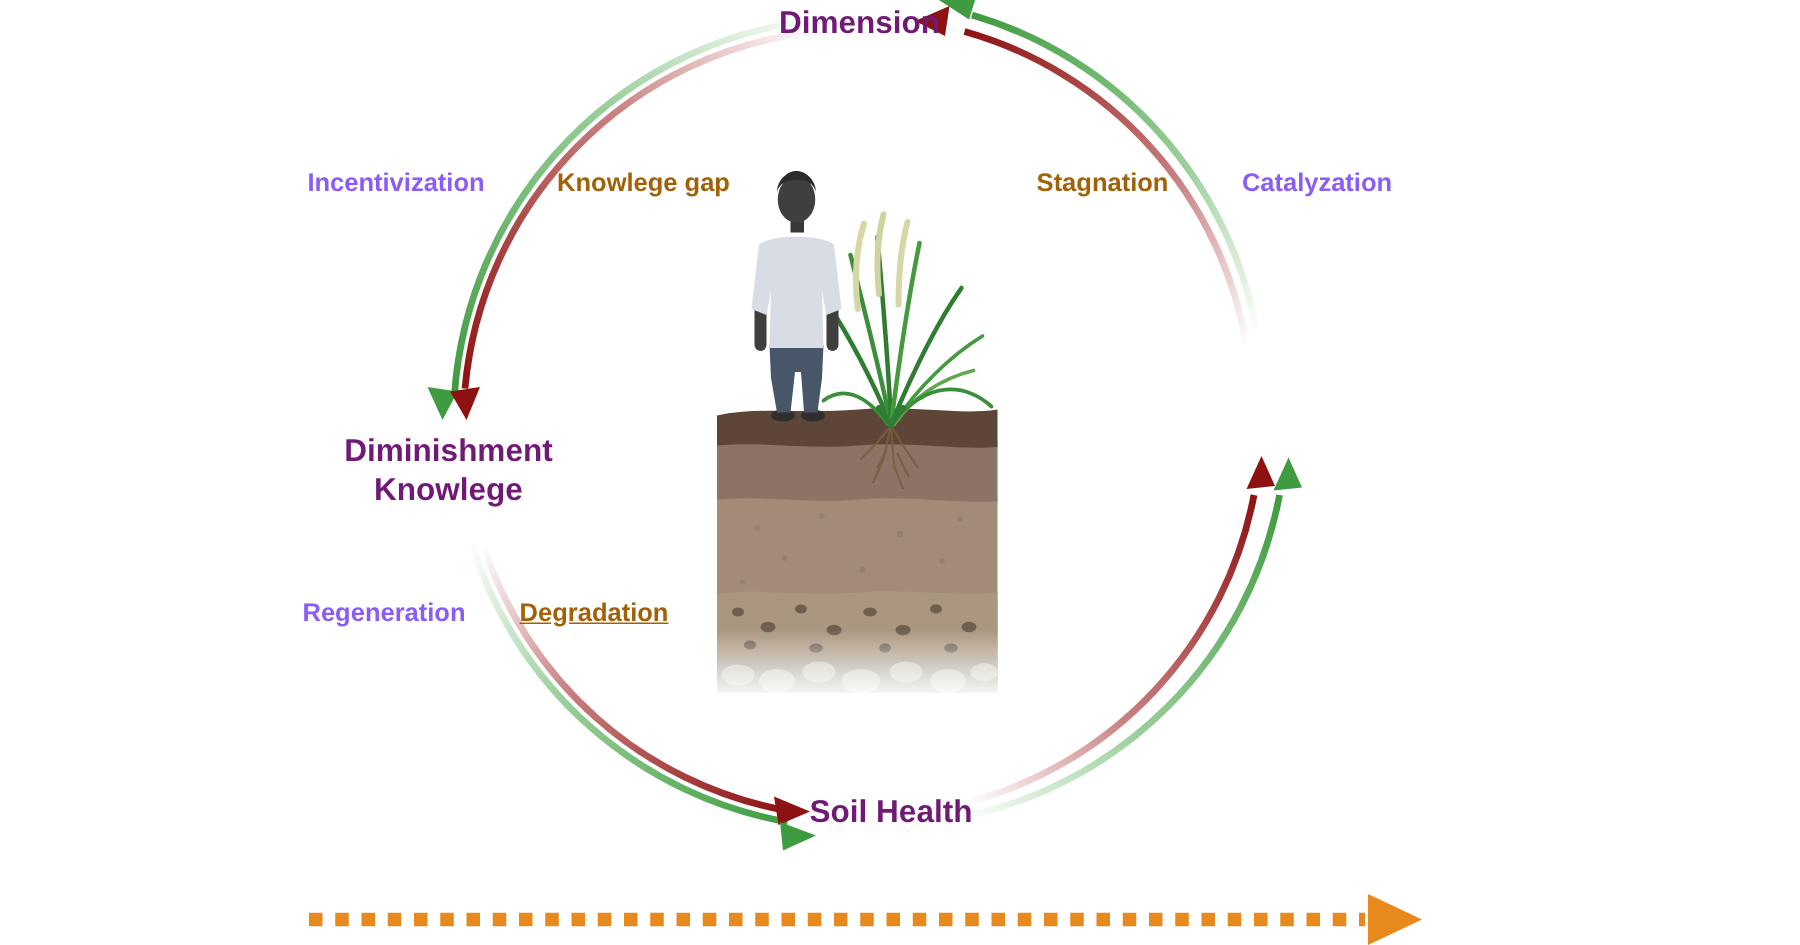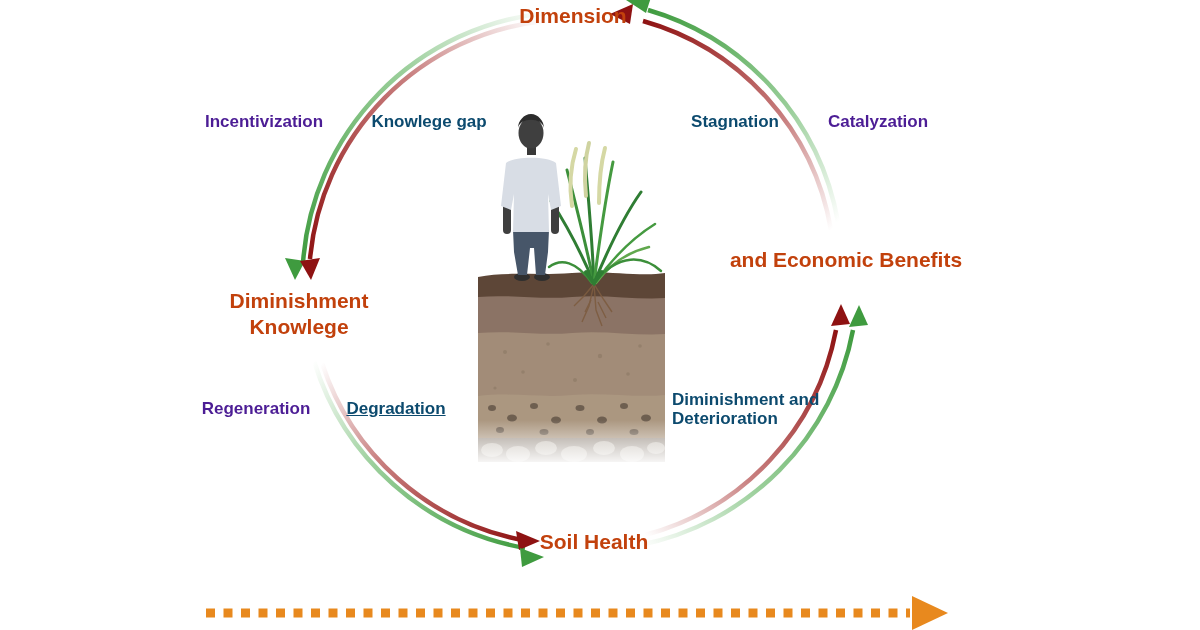--- a/index.html
+++ b/index.html
@@ -1,25 +1,25 @@
 <!DOCTYPE html>
 <html><head>
 <meta charset="utf-8">
 <style>
   html,body{margin:0;padding:0;}
   body{width:1200px;height:630px;background:#ffffff;overflow:hidden;
        font-family:"Liberation Sans","DejaVu Sans",sans-serif;}
   .canvas{position:relative;width:1200px;height:630px;background:#fff;}
   .canvas svg{position:absolute;left:0;top:0;}
   .label{position:absolute;font-weight:bold;white-space:nowrap;}
-  .node{color:#c2410c;font-size:21px;line-height:26px;text-align:center;
+  .node{color:#701a75;font-size:21px;line-height:26px;text-align:center;
         transform:translateX(-50%);}
   .arc-label{font-size:17px;line-height:19px;}
-  .txt-green{color:#4c1d95;}
-  .txt-red{color:#0c4a6e;}
+  .txt-green{color:#8b5cf6;}
+  .txt-red{color:#a16207;}
   .centered{transform:translateX(-50%);}
 </style>
 </head>
 <body>
 
 <div class="canvas">
 
   <svg width="1200" height="630" viewBox="0 0 1200 630">
     <defs>
       <linearGradient id="gQ1g" gradientUnits="userSpaceOnUse" x1="547" y1="13" x2="303" y2="263">
@@ -181,33 +181,28 @@
   </svg>
 
   <div class="label node" style="left:573px;top:3px;">Dimension</div>
 
   <div class="label node" style="left:299px;top:288px;">
     <div>Diminishment</div>
     <div>Knowlege</div>
   </div>
 
   <div class="label node" style="left:846px;top:247px;">
-    <div>and Economic Benefits</div>
   </div>
 
   <div class="label node" style="left:594px;top:529px;">Soil Health</div>
 
   <div class="label arc-label txt-green centered" style="left:264px;top:112px;">Incentivization</div>
   <div class="label arc-label txt-red centered" style="left:429px;top:112px;">Knowlege gap</div>
 
   <div class="label arc-label txt-red centered" style="left:735px;top:112px;">Stagnation</div>
   <div class="label arc-label txt-green centered" style="left:878px;top:112px;">Catalyzation</div>
 
   <div class="label arc-label txt-green centered" style="left:256px;top:399px;">Regeneration</div>
   <div class="label arc-label txt-red centered" style="left:396px;top:399px;text-decoration:underline;">Degradation</div>
 
-  <div class="label arc-label txt-red" style="left:672px;top:390px;">
-    <div>Diminishment and</div>
-    <div>Deterioration</div>
-  </div>
 
 
 </div>
 
 </body></html>

